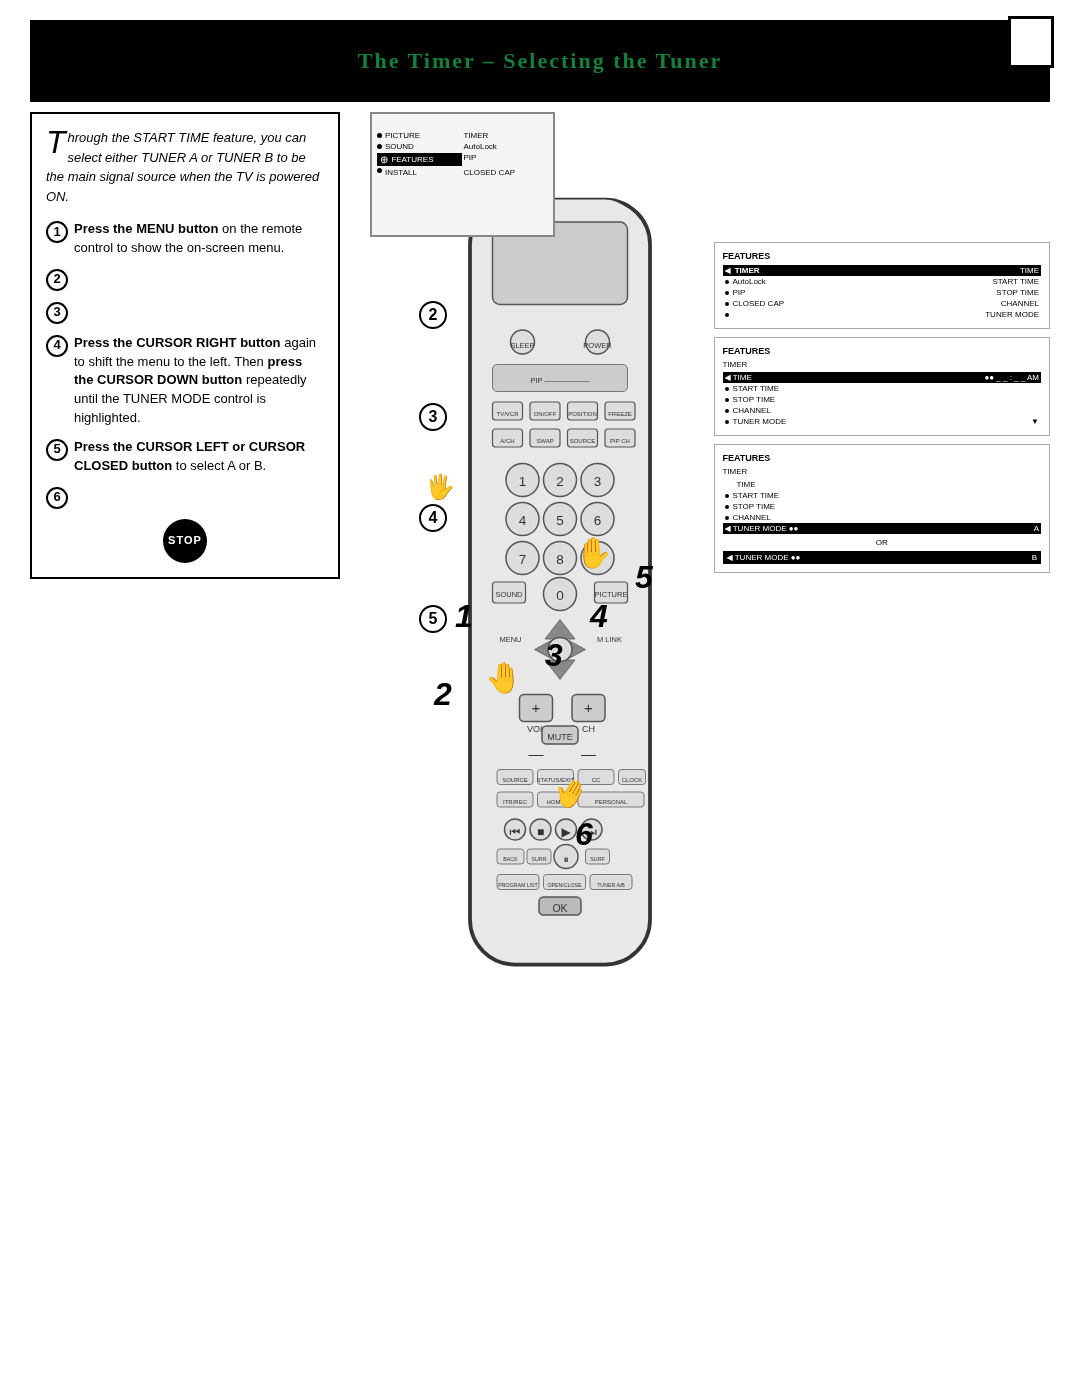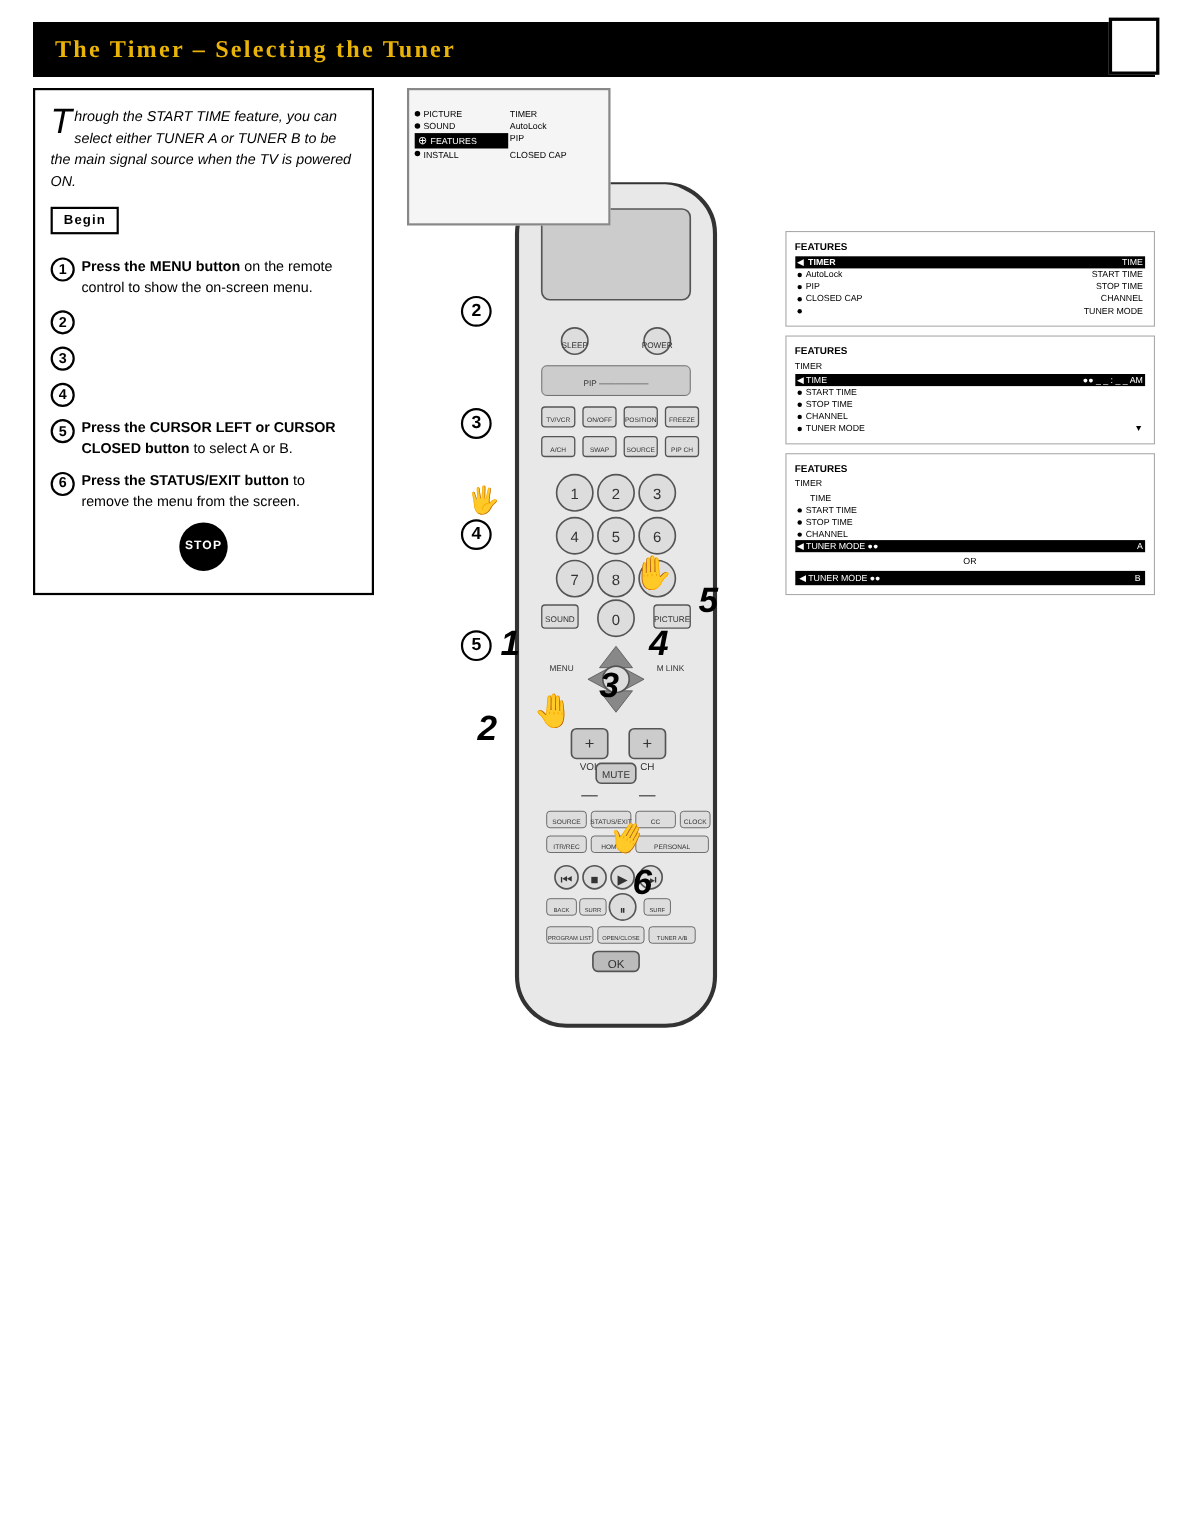--- a/index.html
+++ b/index.html
@@ -168,67 +168,64 @@
       text-align: center;
       font-size: 13px;
       margin-top: 20px;
       padding-bottom: 20px;
     }
   </style>
 </head>
 <body>
 
 <div style="position:relative; margin: 20px 30px 10px 30px;">
-  <div style="background:#000; color:#eab308; padding:12px 20px; font-size:22px; font-weight:bold; letter-spacing:2px; font-family: 'Times New Roman', serif;">The Timer – Selecting the Tuner</div>
+  <div style="background:#000; color:#15803d; text-align:center; padding:28px 20px; font-size:22px; font-weight:bold; letter-spacing:2px; font-family: 'Times New Roman', serif;">The Timer – Selecting the Tuner</div>
   <div style="position:absolute; right:-4px; top:-4px; width:46px; height:52px; border:3px solid #000; background:#fff;"></div>
 </div>
 
 <div class="main-content">
 
   <div class="instructions-panel">
     <div class="intro-text">
       <span class="drop-cap"><em>T</em></span>
       <em>hrough the START TIME feature, you can select either TUNER A or TUNER B to be the main signal source when the TV is powered ON.</em>
     </div>
 
-    <div style="margin-bottom:10px;">
-      <span class="begin-badge">Begin</span>
-    </div>
 
     <div class="step">
       <div class="step-num">1</div>
       <div class="step-text">
         <strong>Press the MENU button</strong> on the remote control to show the on-screen menu.
       </div>
     </div>
 
     <div class="step">
       <div class="step-num">2</div>
     </div>
 
     <div class="step">
       <div class="step-num">3</div>
     </div>
 
     <div class="step">
       <div class="step-num">4</div>
+      <div class="step-text">
+        <strong>Press the CURSOR RIGHT button</strong> again to shift the menu to the left. Then <strong>press the CURSOR DOWN button</strong> repeatedly until the TUNER MODE control is highlighted.
+      </div>
     </div>
 
     <div class="step">
       <div class="step-num">5</div>
       <div class="step-text">
         <strong>Press the CURSOR LEFT or CURSOR CLOSED button</strong> to select A or B.
       </div>
     </div>
 
     <div class="step">
       <div class="step-num">6</div>
-      <div class="step-text">
-        <strong>Press the STATUS/EXIT button</strong> to remove the menu from the screen.
-      </div>
     </div>
 
     <div class="stop-badge">
       <div class="stop-circle">STOP</div>
     </div>
   </div>
 
   <div class="right-content">
 
     <div style="position:relative; flex:1;">

